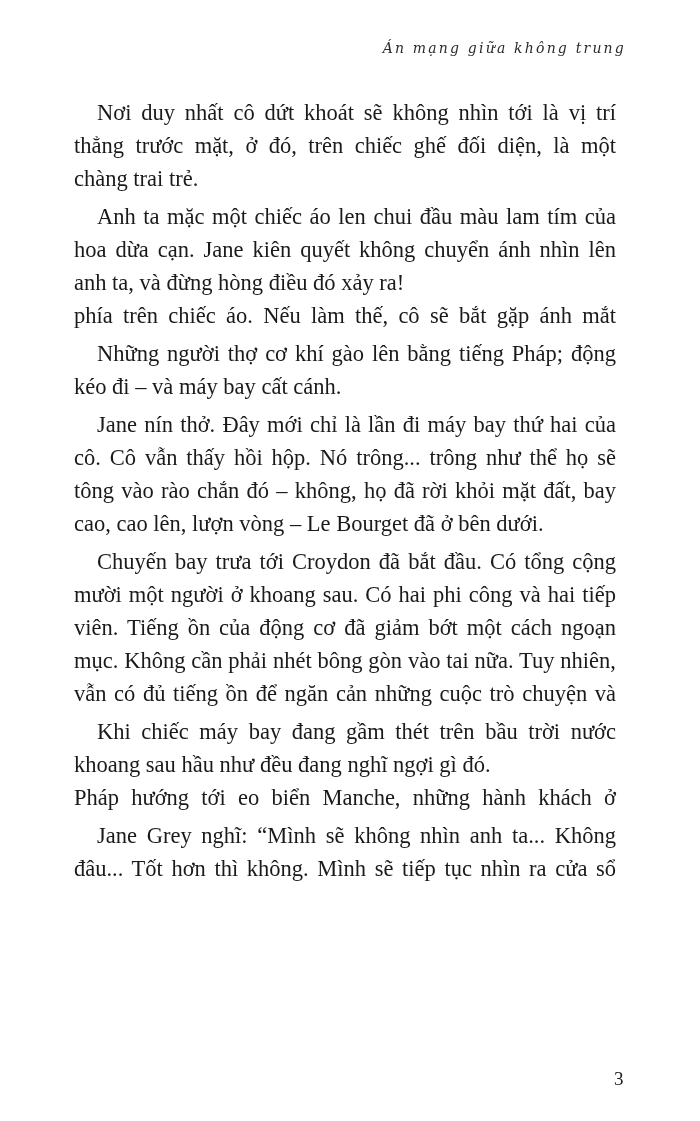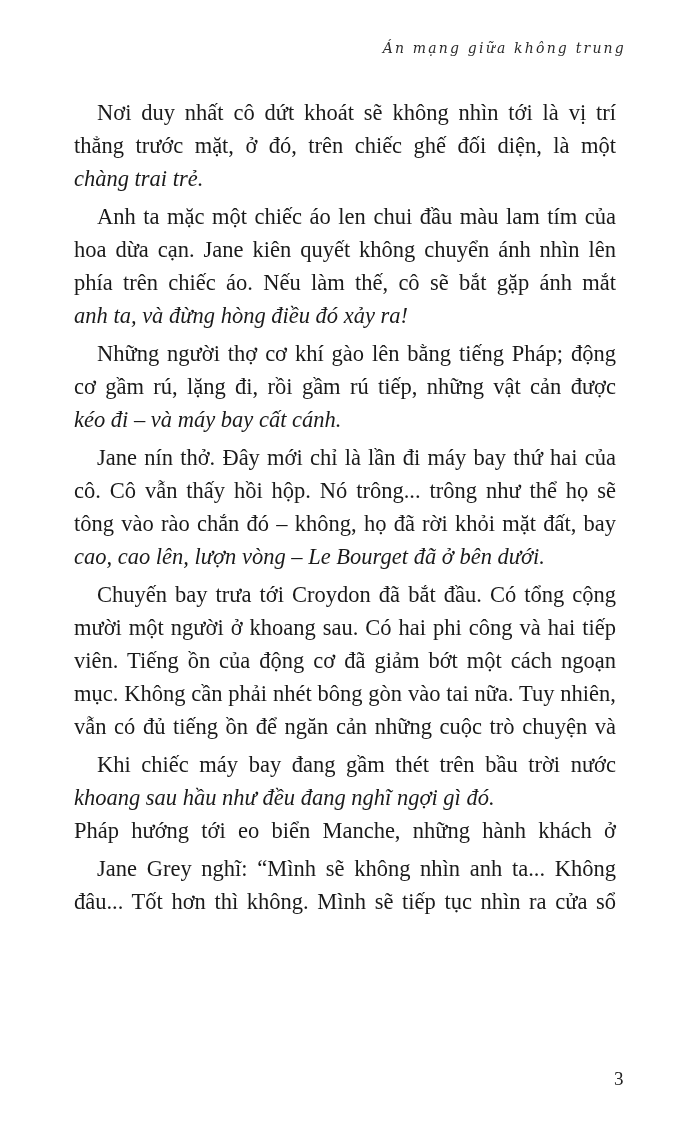--- a/index.html
+++ b/index.html
@@ -42,21 +42,20 @@
       display: block;
       white-space: nowrap;
       text-align: justify;
       text-align-last: justify;
     }
     .line.first {
       padding-left: 23px;
     }
     .line.last {
       text-align-last: left;
-      font-style: italic;
     }
     .page-number {
       position: absolute;
       top: 1068px;
       left: 614px;
       font-family: "Liberation Serif", serif;
       font-size: 19px;
       color: #222;
     }
   </style>
@@ -67,26 +66,25 @@
 
 <div class="body-text">
   <p class="para">
     <span class="line first">Nơi duy nhất cô dứt khoát sẽ không nhìn tới là vị trí</span>
     <span class="line">thẳng trước mặt, ở đó, trên chiếc ghế đối diện, là một</span>
     <span class="line last">chàng trai trẻ.</span>
   </p>
   <p class="para">
     <span class="line first">Anh ta mặc một chiếc áo len chui đầu màu lam tím của</span>
     <span class="line">hoa dừa cạn. Jane kiên quyết không chuyển ánh nhìn lên</span>
+    <span class="line last">anh ta, và đừng hòng điều đó xảy ra!</span>
     <span class="line">phía trên chiếc áo. Nếu làm thế, cô sẽ bắt gặp ánh mắt</span>
-    <span class="line last">anh ta, và đừng hòng điều đó xảy ra!</span>
   </p>
   <p class="para">
     <span class="line first">Những người thợ cơ khí gào lên bằng tiếng Pháp; động</span>
-    <span class="line">cơ gầm rú, lặng đi, rồi gầm rú tiếp, những vật cản được</span>
     <span class="line last">kéo đi – và máy bay cất cánh.</span>
   </p>
   <p class="para">
     <span class="line first">Jane nín thở. Đây mới chỉ là lần đi máy bay thứ hai của</span>
     <span class="line">cô. Cô vẫn thấy hồi hộp. Nó trông... trông như thể họ sẽ</span>
     <span class="line">tông vào rào chắn đó – không, họ đã rời khỏi mặt đất, bay</span>
     <span class="line last">cao, cao lên, lượn vòng – Le Bourget đã ở bên dưới.</span>
   </p>
   <p class="para">
     <span class="line first">Chuyến bay trưa tới Croydon đã bắt đầu. Có tổng cộng</span>

